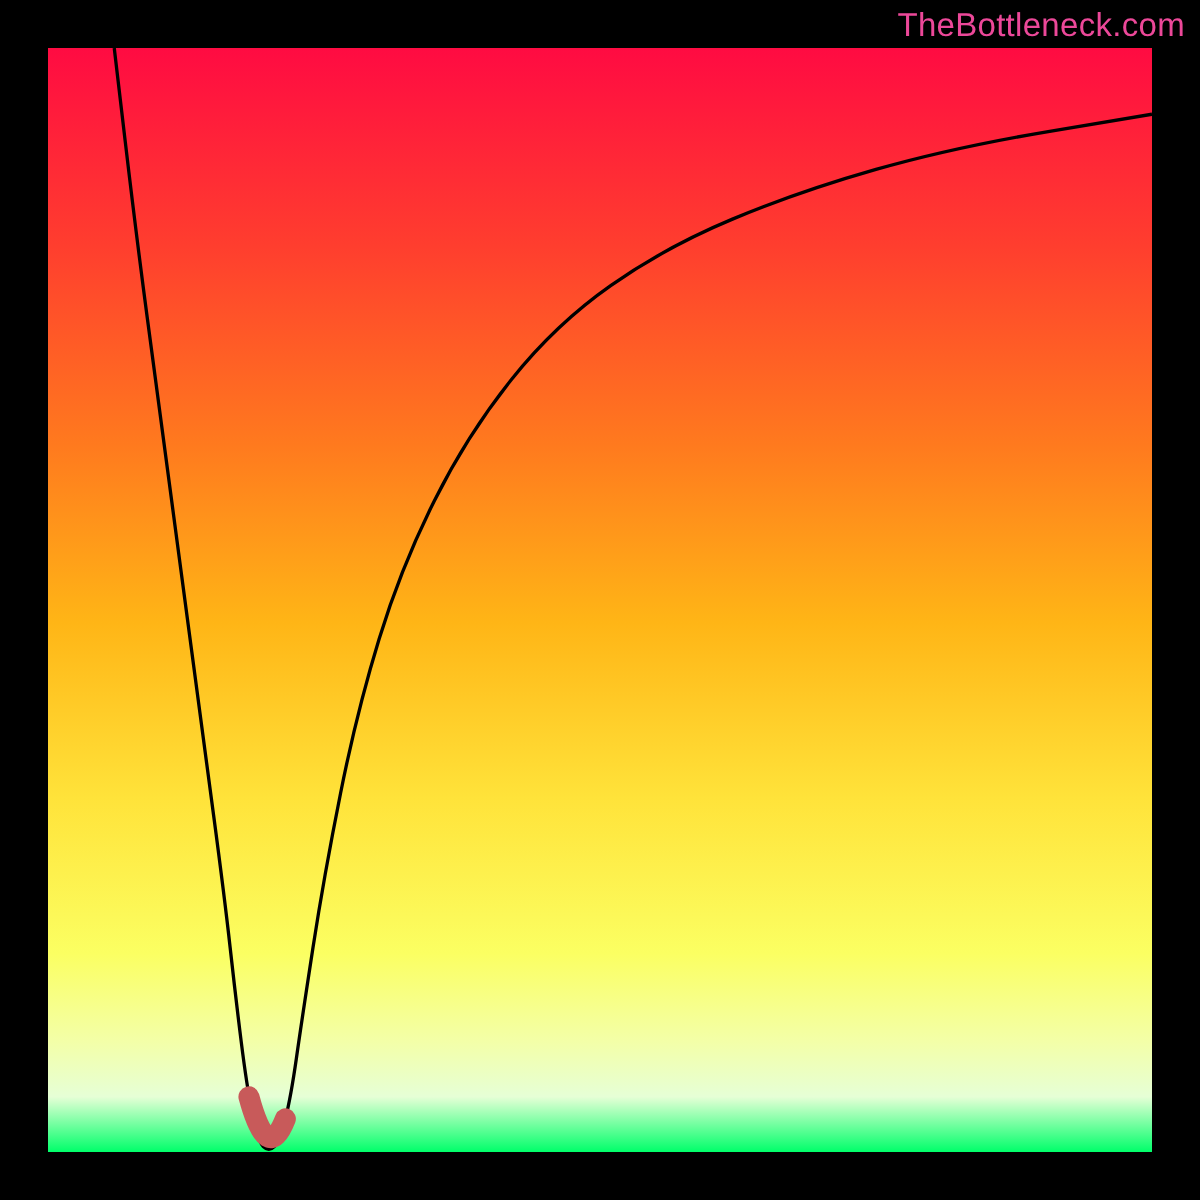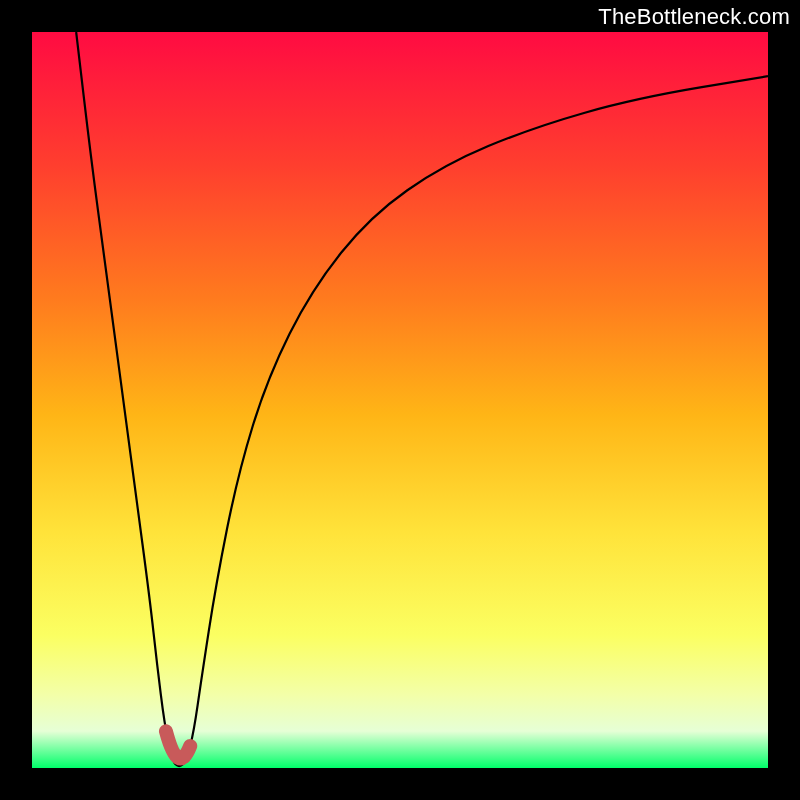--- a/index.html
+++ b/index.html
@@ -55,21 +55,21 @@
     fill: none;
     stroke: #c85a5a;
     stroke-width: 14;
     stroke-linecap: round;
     stroke-linejoin: round;
   }
   .watermark {
     position: absolute;
     top: 4px;
     right: 10px;
-    color: #ffffff;
+    color: #ec4899;
     font-size: 22px;
     letter-spacing: 0.2px;
     font-weight: 400;
   }
 </style>
 </head>
 <body>
 
 <div class="frame">
 

